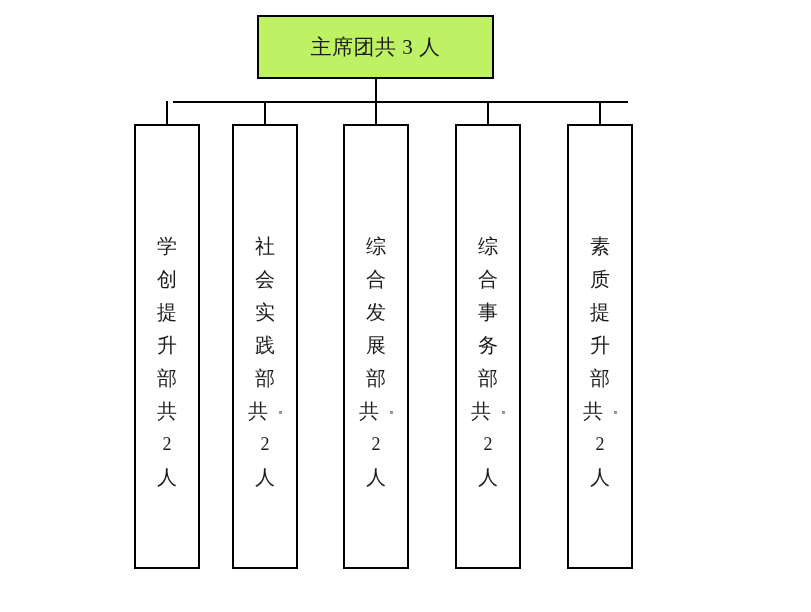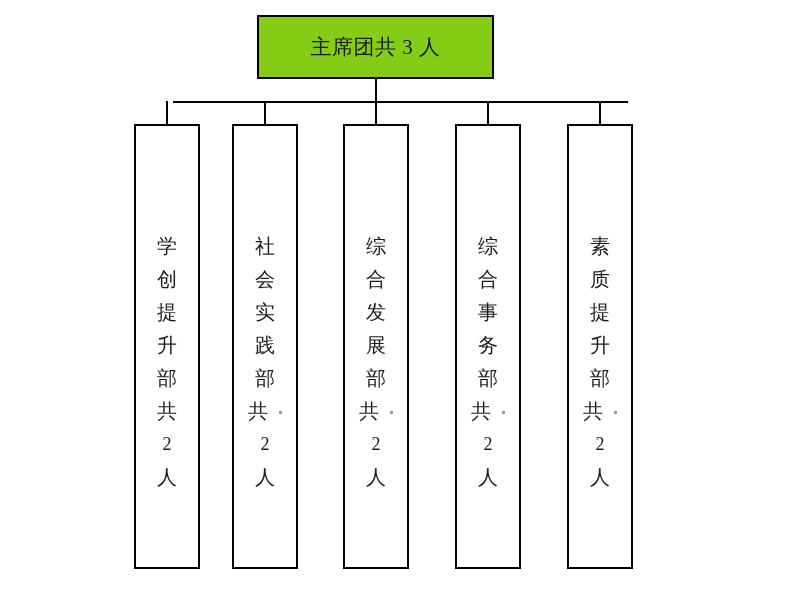--- a/index.html
+++ b/index.html
@@ -20,21 +20,21 @@
 
   
   .root-box {
     position: absolute;
     left: 257px;
     top: 15px;
     width: 237px;
     height: 64px;
     box-sizing: border-box;
     border: 2px solid #000000;
-    background: #84cc16;
+    background: #bef264;
     display: flex;
     align-items: center;
     justify-content: center;
   }
   .root-label {
     font-size: 21px;
     line-height: 1;
     color: #1b1b1b;
     letter-spacing: 0.5px;
     white-space: nowrap;

